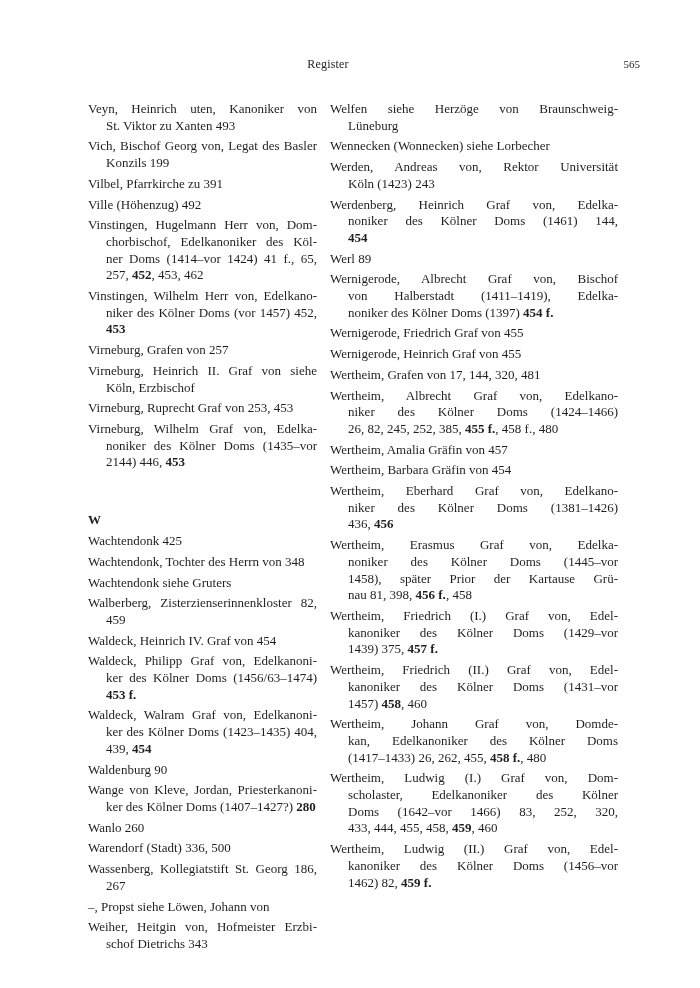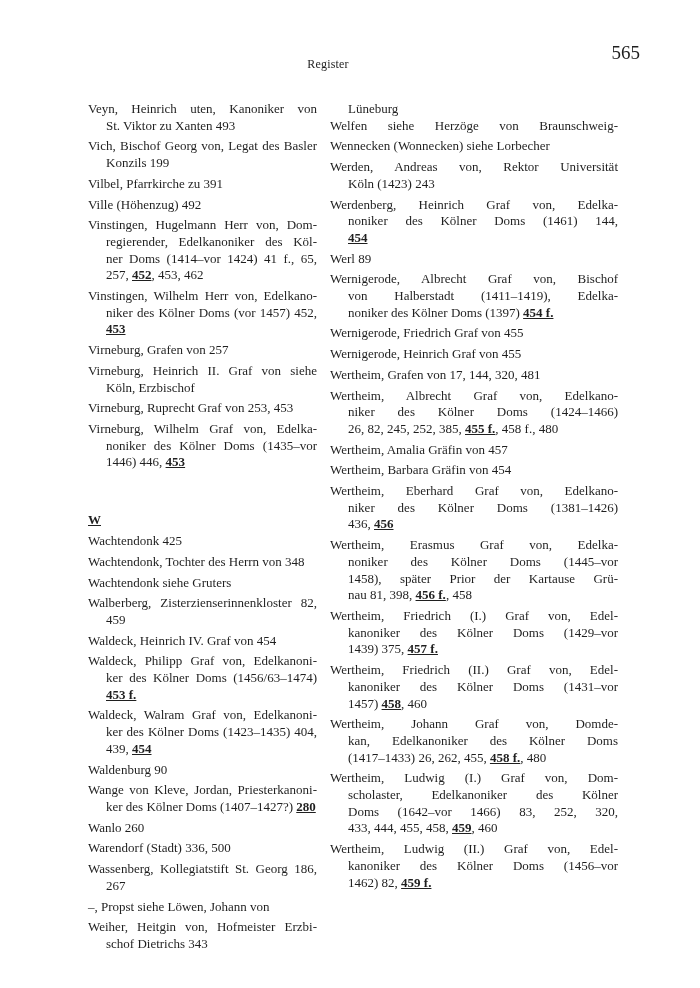--- a/index.html
+++ b/index.html
@@ -17,42 +17,42 @@
     top: 56px;
     left: 88px;
     width: 480px;
     text-align: center;
     font-size: 12px;
     line-height: 17px;
     letter-spacing: 0.2px;
   }
   .page-number {
     position: absolute;
-    top: 44px;
+    top: 56px;
     right: 60px;
-    font-size: 19px;
+    font-size: 11px;
     line-height: 17px;
   }
   .column {
     position: absolute;
     top: 97px;
     font-size: 13px;
     line-height: 16.7px;
   }
   .col-left  { left: 84px;  width: 237px; }
   .col-right { left: 326px; width: 296px; }
   .block { margin: 4px; }
   .line { white-space: normal; }
   .line.indent { padding-left: 18px; }
   .line.just {
     text-align: justify;
     text-align-last: justify;
     -moz-text-align-last: justify;
   }
-  .bold { font-weight: bold; text-decoration: underline; }
+  .bold { font-weight: bold; }
   .heading { font-weight: bold; }
   .spacer { height: 33.4px; }
 </style>
 </head>
 <body>
 
 <div class="page-header-title">Register</div>
 
 <div class="page-number">565</div>
 
@@ -66,21 +66,21 @@
       <div class="line indent"><span>Konzils 199</span></div>
     </div>
     <div class="block entry">
       <div class="line"><span>Vilbel, Pfarrkirche zu 391</span></div>
     </div>
     <div class="block entry">
       <div class="line"><span>Ville (Höhenzug) 492</span></div>
     </div>
     <div class="block entry">
       <div class="line just"><span>Vinstingen, Hugelmann Herr von, Dom-</span></div>
-      <div class="line indent just"><span>regierender, Edelkanoniker des Köl-</span></div>
+      <div class="line indent just"><span>chorbischof, Edelkanoniker des Köl-</span></div>
       <div class="line indent just"><span>ner Doms (1414–vor 1424) 41 f., 65,</span></div>
       <div class="line indent"><span>257, </span><span class="bold">452</span><span>, 453, 462</span></div>
     </div>
     <div class="block entry">
       <div class="line just"><span>Vinstingen, Wilhelm Herr von, Edelkano-</span></div>
       <div class="line indent just"><span>niker des Kölner Doms (vor 1457) 452,</span></div>
       <div class="line indent"><span class="bold">453</span></div>
     </div>
     <div class="block entry">
       <div class="line"><span>Virneburg, Grafen von 257</span></div>
@@ -88,21 +88,21 @@
     <div class="block entry">
       <div class="line just"><span>Virneburg, Heinrich II. Graf von siehe</span></div>
       <div class="line indent"><span>Köln, Erzbischof</span></div>
     </div>
     <div class="block entry">
       <div class="line"><span>Virneburg, Ruprecht Graf von 253, 453</span></div>
     </div>
     <div class="block entry">
       <div class="line just"><span>Virneburg, Wilhelm Graf von, Edelka-</span></div>
       <div class="line indent just"><span>noniker des Kölner Doms (1435–vor</span></div>
-      <div class="line indent"><span>1446) 446, </span><span class="bold">453</span></div>
+      <div class="line indent"><span>2144) 446, </span><span class="bold">453</span></div>
     </div>
     <div class="block spacer"></div>
     <div class="block heading">
       <div class="line"><span class="bold">W</span></div>
     </div>
     <div class="block entry">
       <div class="line"><span>Wachtendonk 425</span></div>
     </div>
     <div class="block entry">
       <div class="line"><span>Wachtendonk, Tochter des Herrn von 348</span></div>
@@ -148,22 +148,22 @@
       <div class="line"><span>–, Propst siehe Löwen, Johann von</span></div>
     </div>
     <div class="block entry">
       <div class="line just"><span>Weiher, Heitgin von, Hofmeister Erzbi-</span></div>
       <div class="line indent"><span>schof Dietrichs 343</span></div>
     </div>
   </div>
 
 <div class="column col-right">
     <div class="block entry">
+      <div class="line just"><span>Welfen siehe Herzöge von Braunschweig-</span></div>
       <div class="line indent"><span>Lüneburg</span></div>
-      <div class="line just"><span>Welfen siehe Herzöge von Braunschweig-</span></div>
     </div>
     <div class="block entry">
       <div class="line"><span>Wennecken (Wonnecken) siehe Lorbecher</span></div>
     </div>
     <div class="block entry">
       <div class="line just"><span>Werden, Andreas von, Rektor Universität</span></div>
       <div class="line indent"><span>Köln (1423) 243</span></div>
     </div>
     <div class="block entry">
       <div class="line just"><span>Werdenberg, Heinrich Graf von, Edelka-</span></div>

